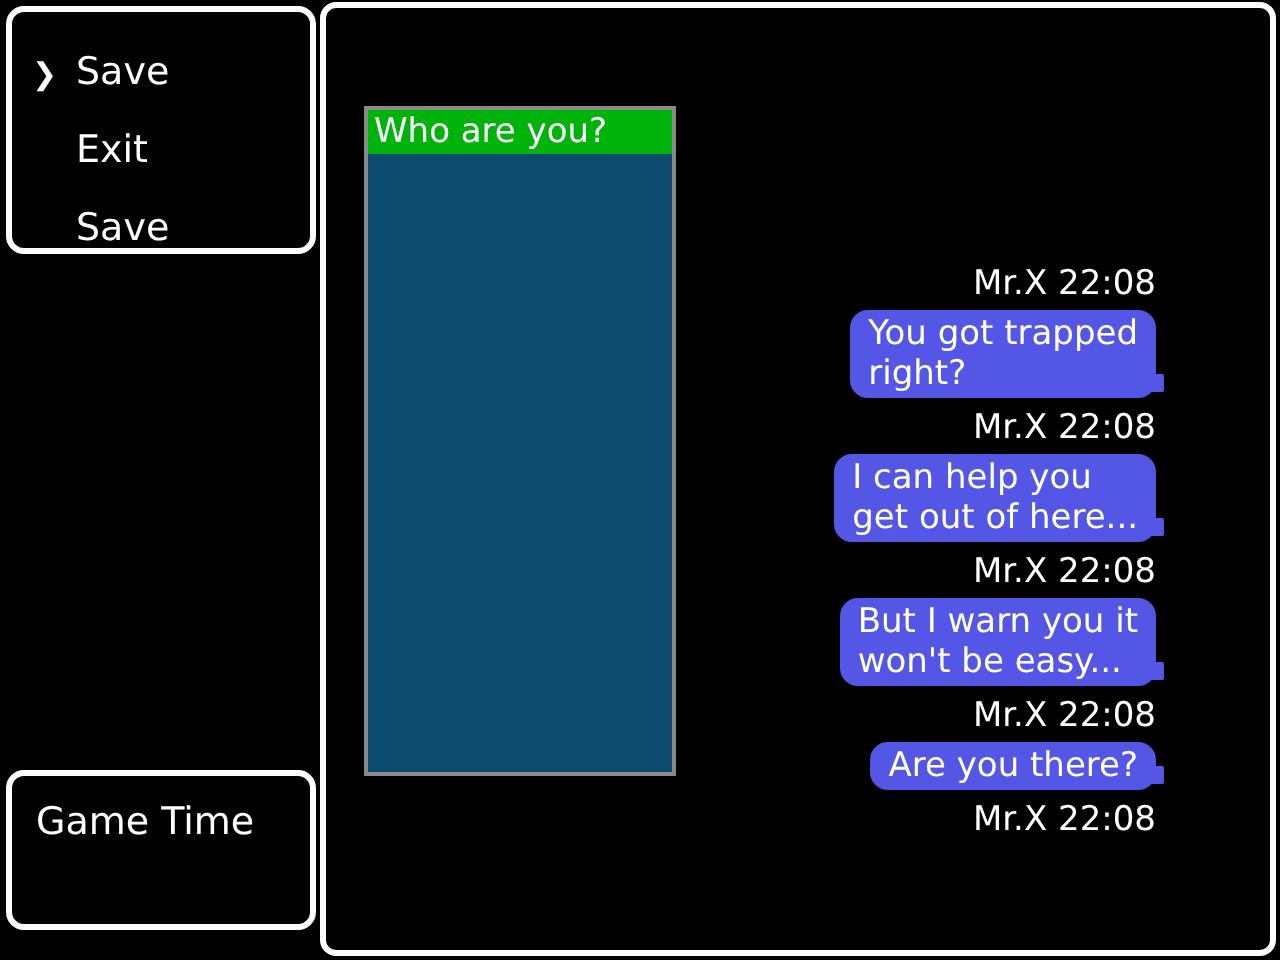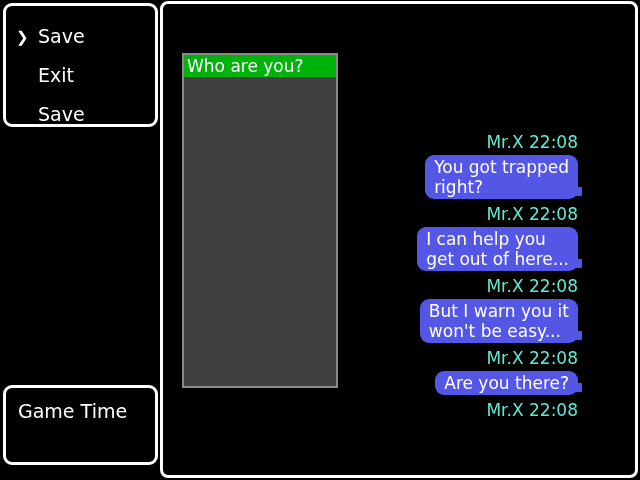--- a/index.html
+++ b/index.html
@@ -30,39 +30,39 @@
   .time-value { font-size: 19px; margin-top: 15px; letter-spacing: 1px; }
 
   
   #main-panel { left: 160px; top: 1px; width: 478px; height: 477px; border-radius: 8px; }
 
   
   #choice-box {
     position: absolute; left: 19px; top: 49px;
     width: 156px; height: 335px;
     border: 2px solid #8a8a8a;
-    background: #404040;
+    background: #0c4a6e;
     overflow: hidden;
   }
   .choice {
     height: 22px; line-height: 22px;
     font-size: 17px; padding: 0 3px;
     color: #9c9c9c; white-space: nowrap;
   }
   .choice.selected { background: #00b30a; color: #fff; }
 
   
   #chat {
     position: absolute; top: 127px; right: 62px;
     display: flex; flex-direction: column; align-items: flex-end;
     z-index: 2;
   }
   .msg { display: flex; flex-direction: column; align-items: flex-end; }
   .msg-header {
-    color: #5eead4; font-size: 17px; line-height: 18px;
+    color: #ffffff; font-size: 17px; line-height: 18px;
     margin: 6px 0 0 0; white-space: nowrap;
   }
   .bubble {
     position: relative;
     margin-top: 4px;
     background: #5457e6; color: #fff;
     font-size: 17px; line-height: 20px;
     padding: 2px 9px;
     border-radius: 9px;
     white-space: pre-line;

